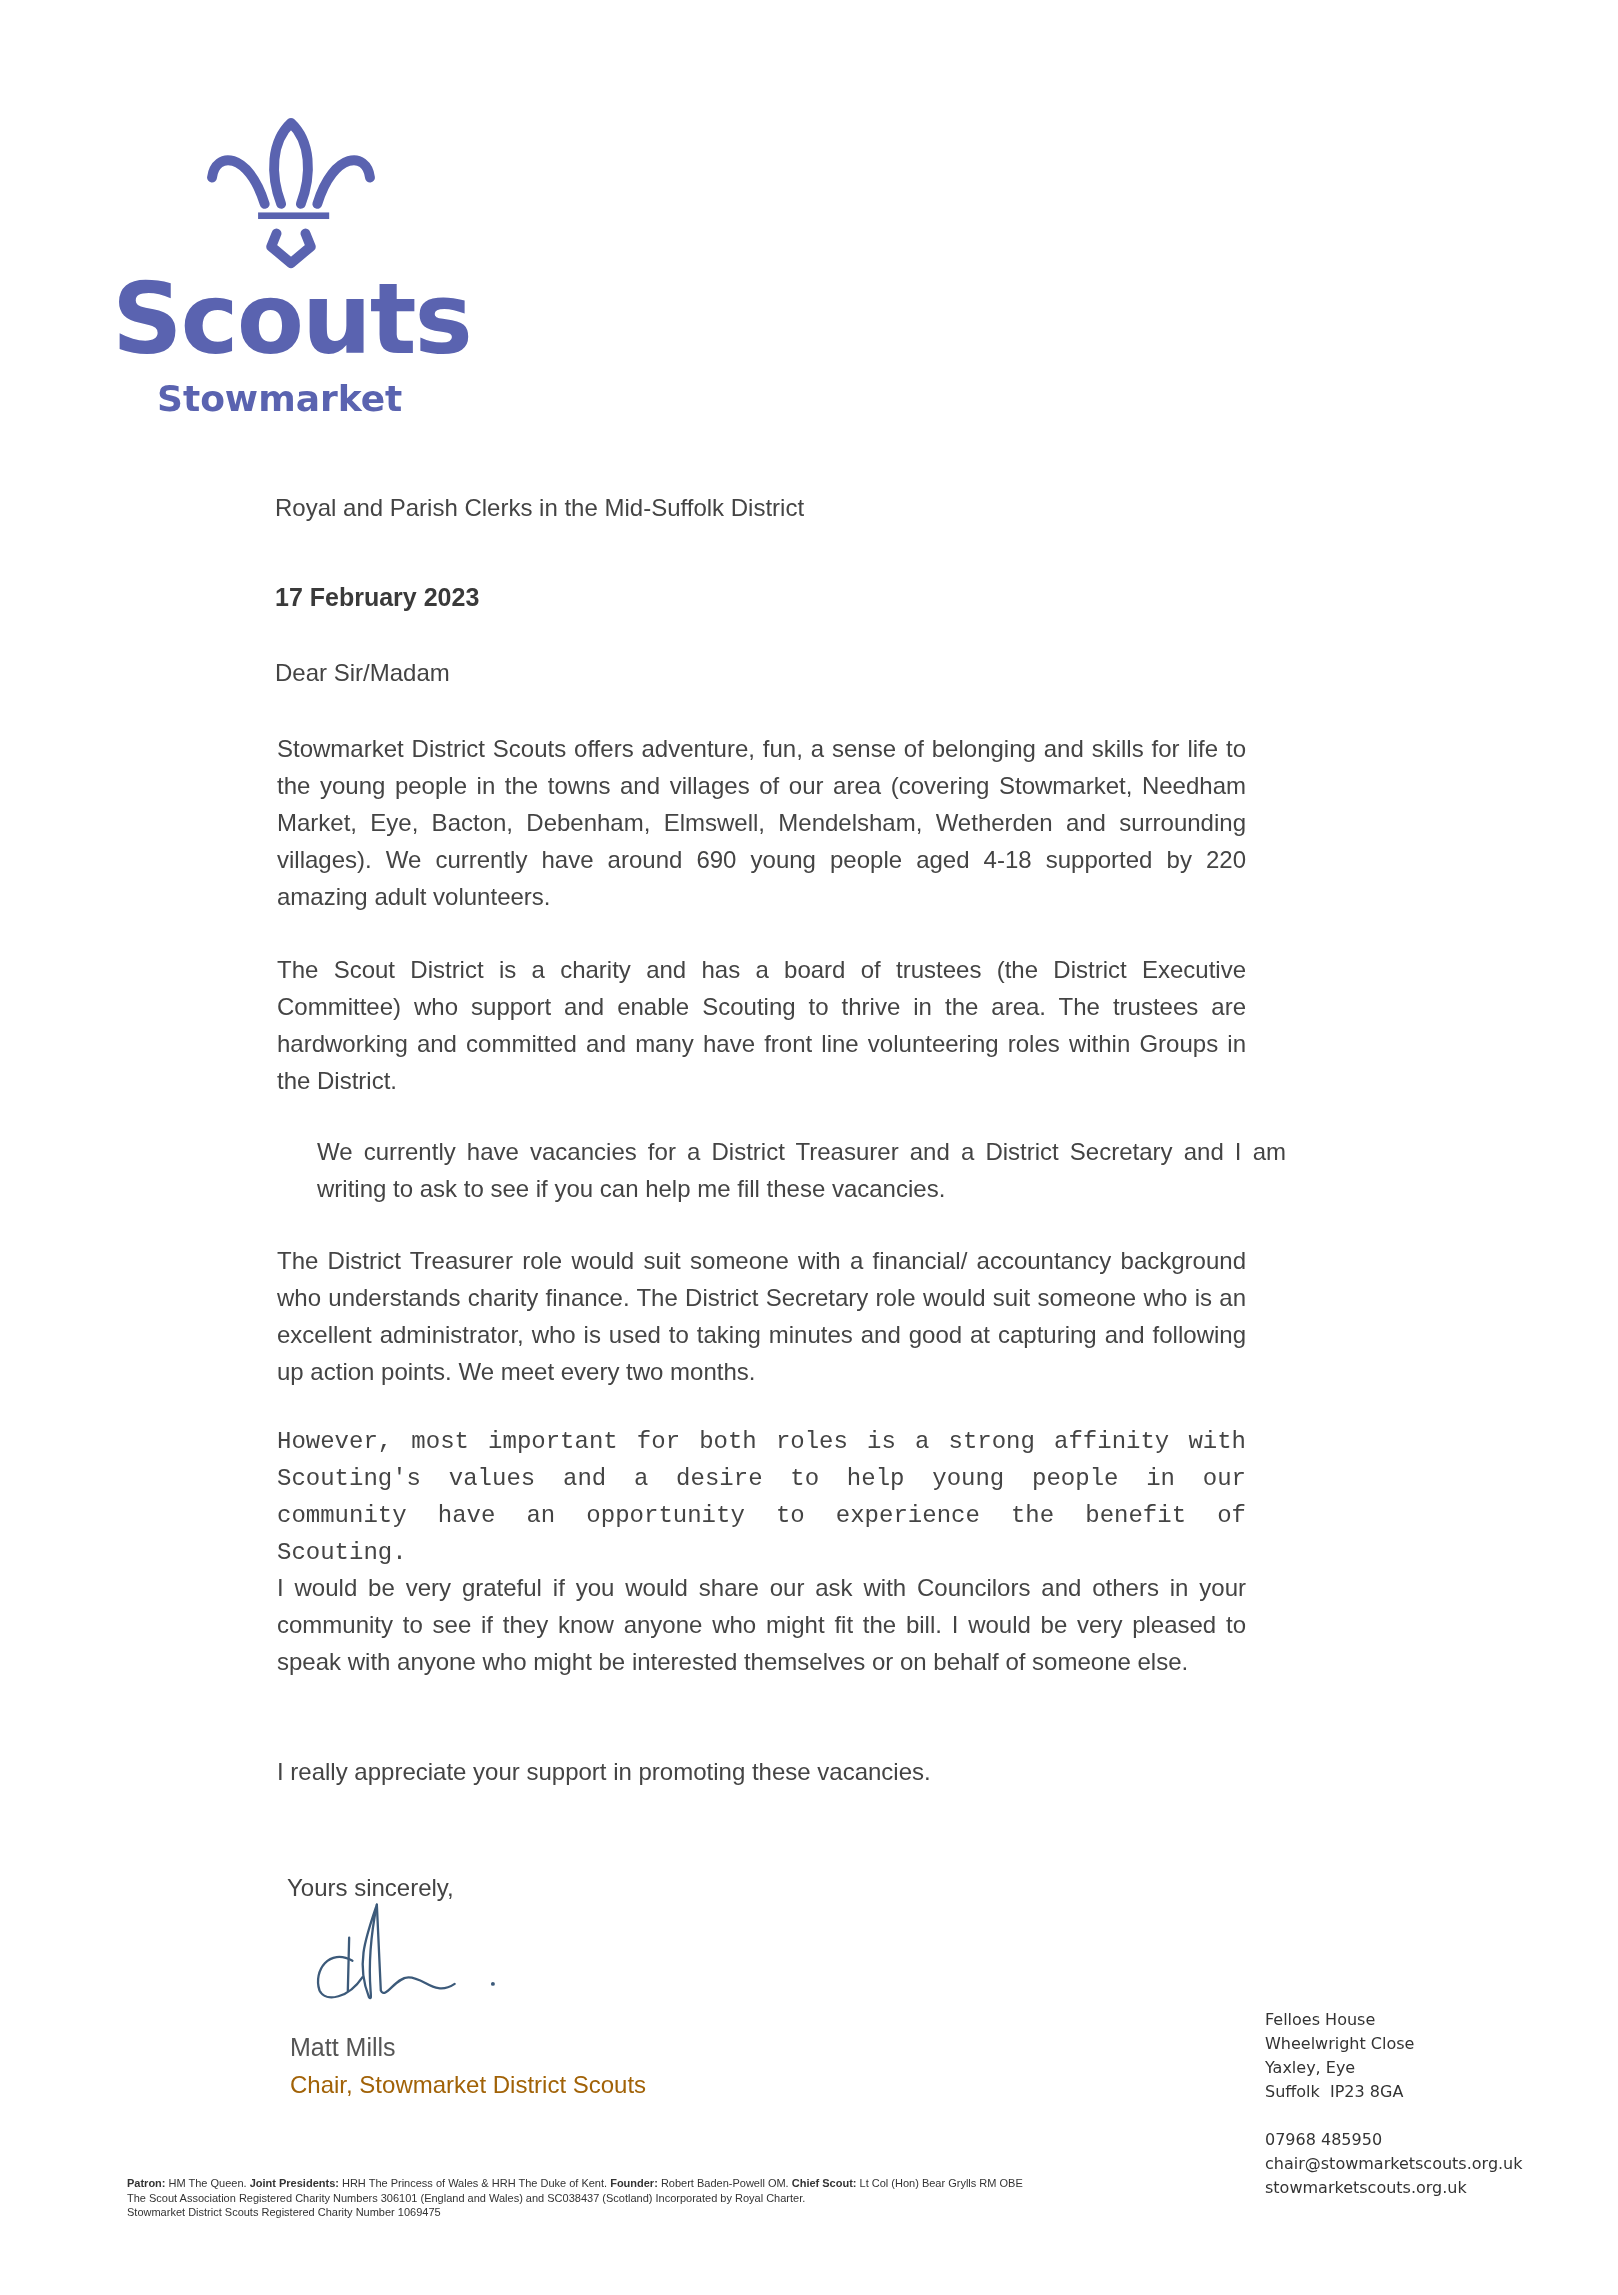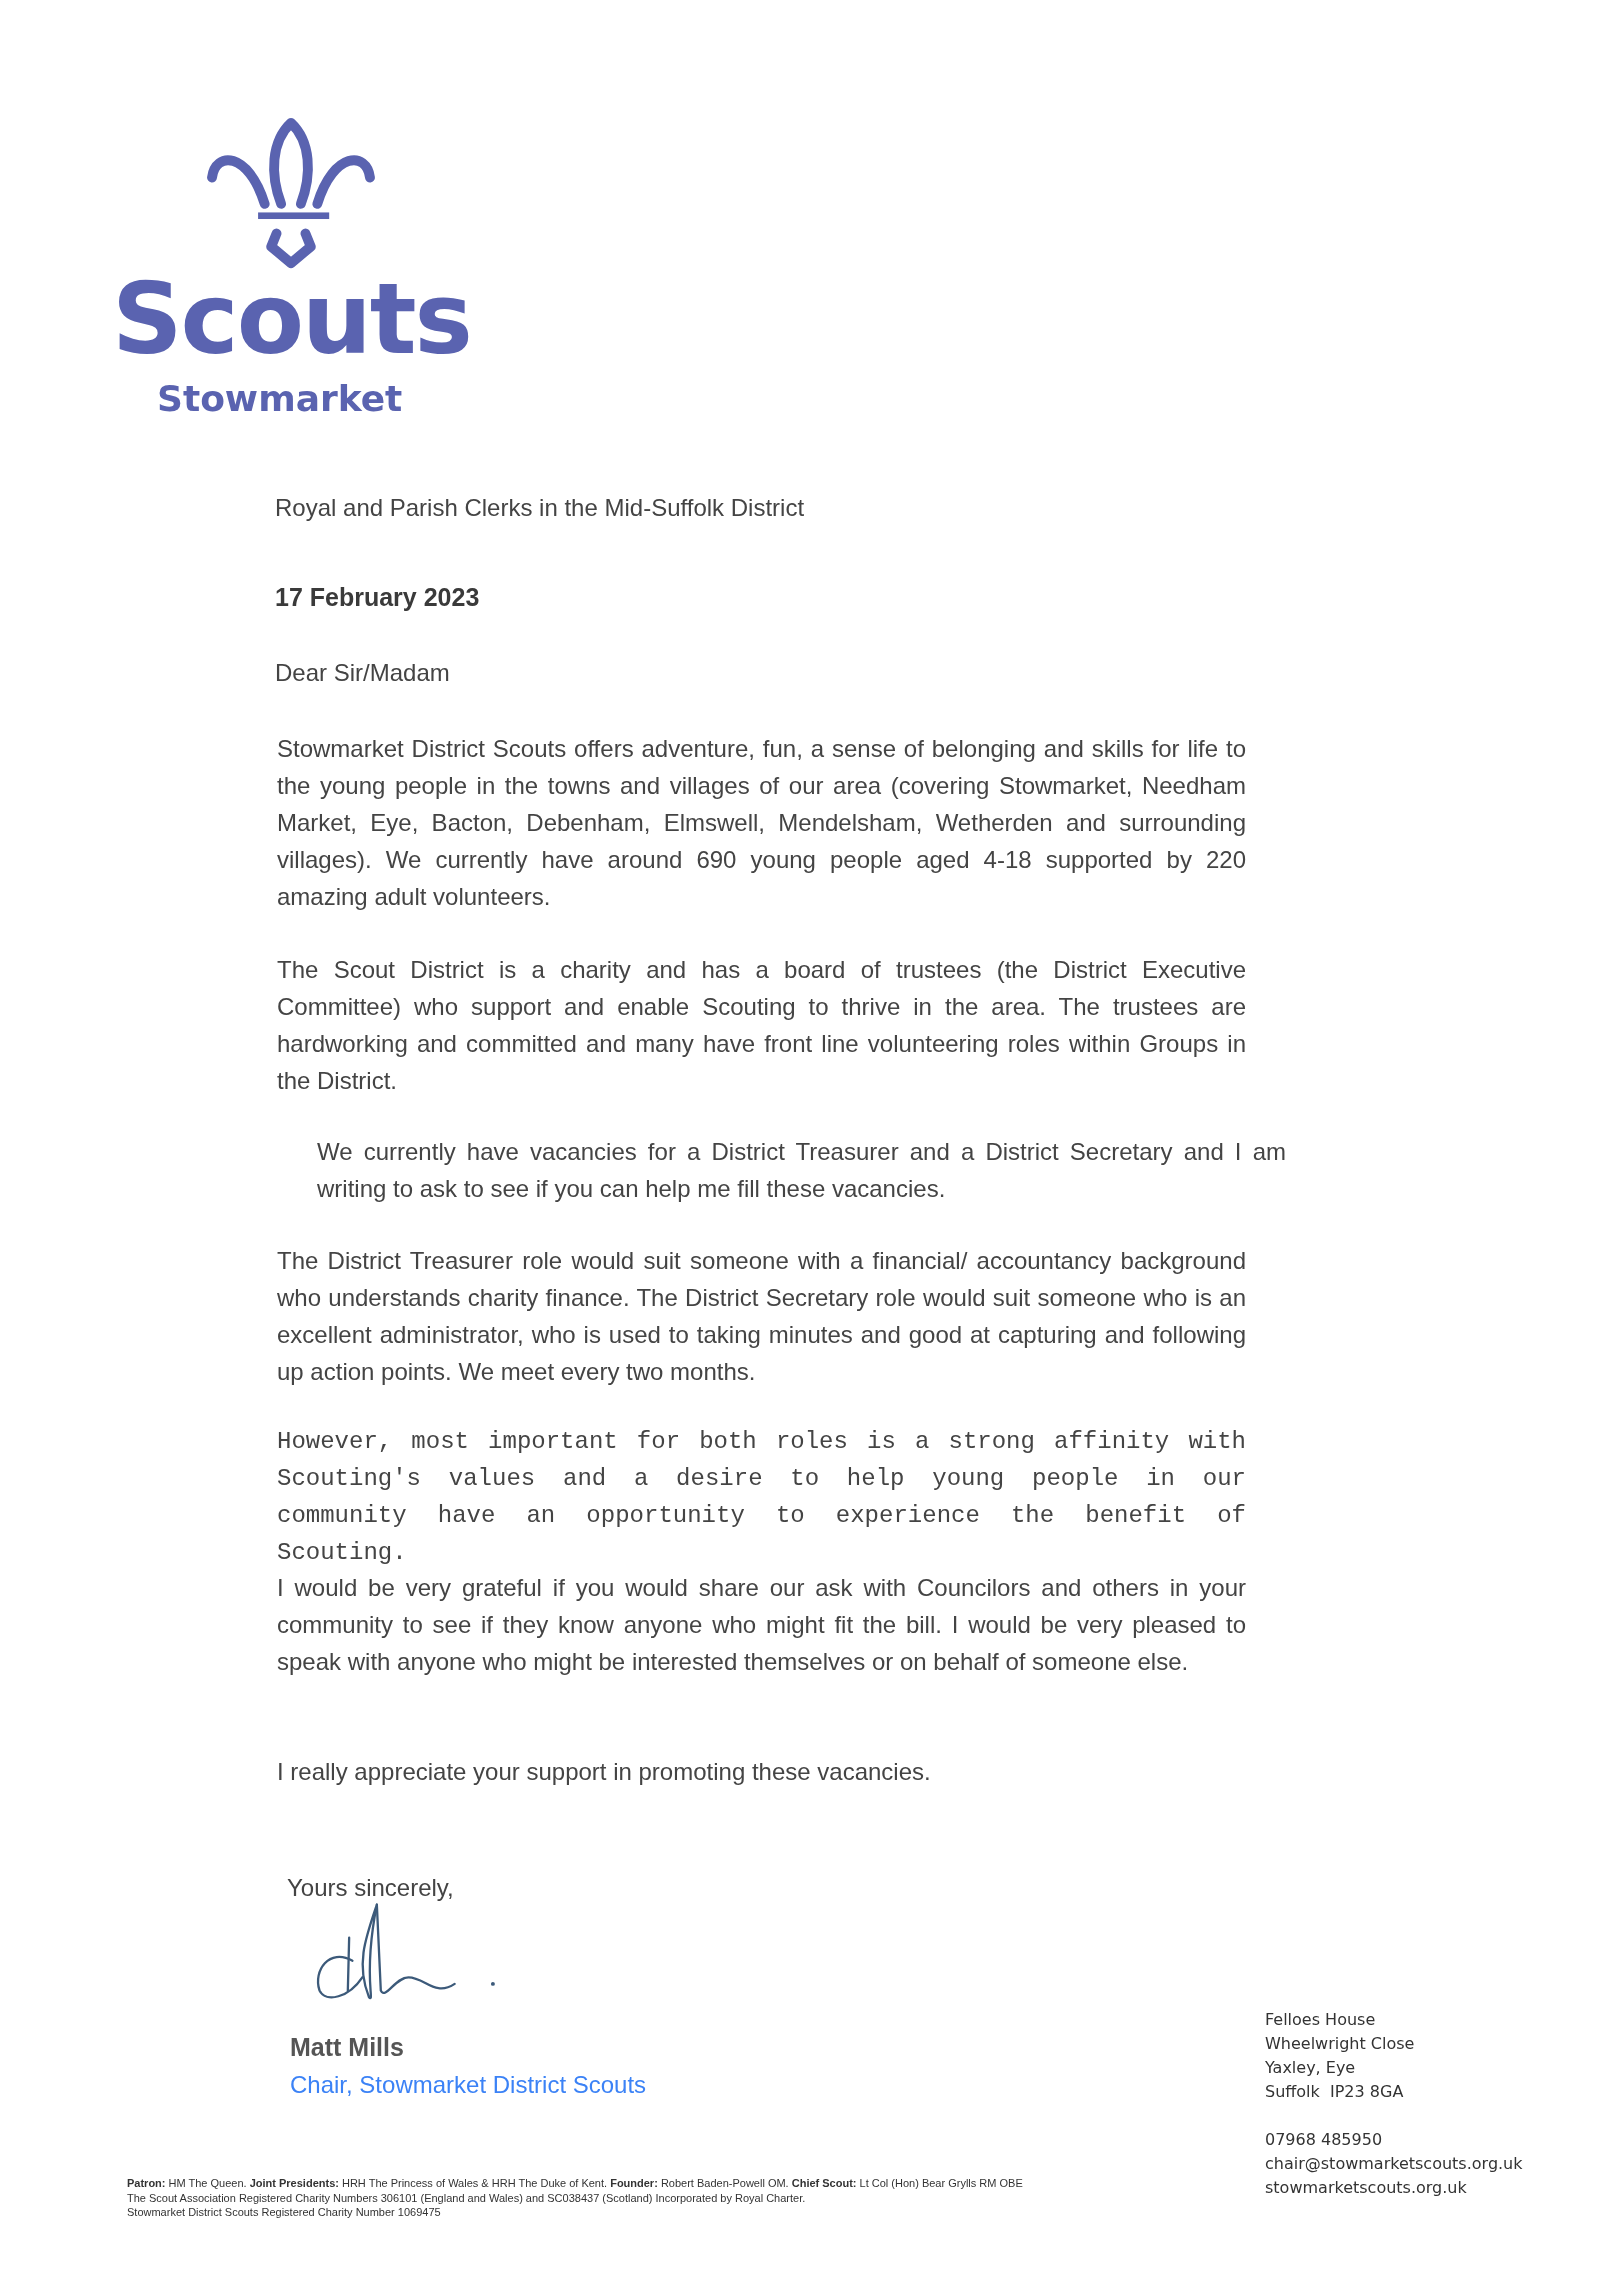--- a/index.html
+++ b/index.html
@@ -22,22 +22,22 @@
   .p {
     font-size: 24px; line-height: 37px; margin: 0; text-align: justify;
     font-family: "Liberation Sans", sans-serif; color: #444;
   }
   .recipient { position: absolute; top: 494px; left: 275px; font-size: 24px; color: #444; }
   .date { position: absolute; top: 583px; left: 275px; font-size: 25px; font-weight: bold; color: #3a3a3a; }
   .salutation { position: absolute; top: 659px; left: 275px; font-size: 24px; color: #444; }
   .para { position: absolute; left: 277px; width: 969px; }
   .closing { position: absolute; left: 287px; top: 1874px; font-size: 24px; color: #444; }
   .signature { position: absolute; left: 303px; top: 1898px; width: 211px; height: 119px; }
-  .name { position: absolute; left: 290px; top: 2033px; font-size: 25px; font-weight: bold; color: #555; }
-  .role { position: absolute; left: 290px; top: 2071px; font-size: 24px; color: #3b82f6; }
+  .name { position: absolute; left: 290px; top: 2033px; font-size: 25px; font-weight: normal; color: #555; }
+  .role { position: absolute; left: 290px; top: 2071px; font-size: 24px; color: #a16207; }
   .address {
     position: absolute; left: 1265px; top: 2008px;
     font-family: "DejaVu Sans", sans-serif; font-size: 16px; line-height: 24px; color: #333;
   }
   .address .gap { height: 24px; }
   .footer {
     position: absolute; left: 127px; top: 2176px; width: 1087px;
     font-size: 11px; line-height: 14.5px; color: #333; font-family: "Liberation Sans", sans-serif;
   }
   .footer b { font-weight: bold; }

